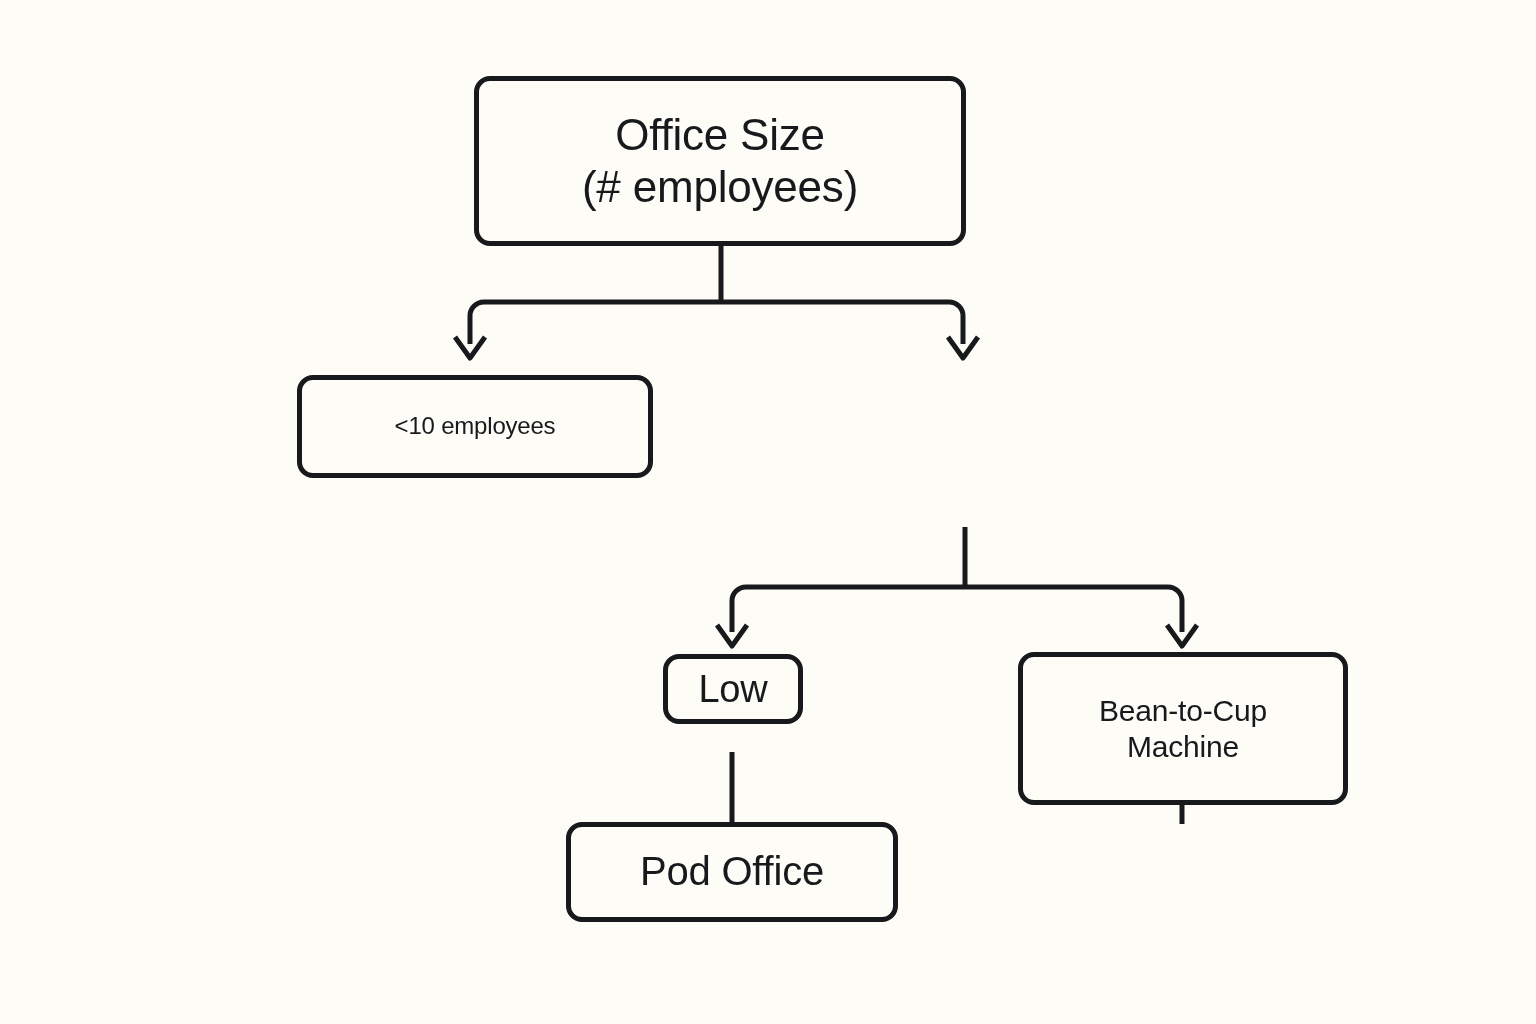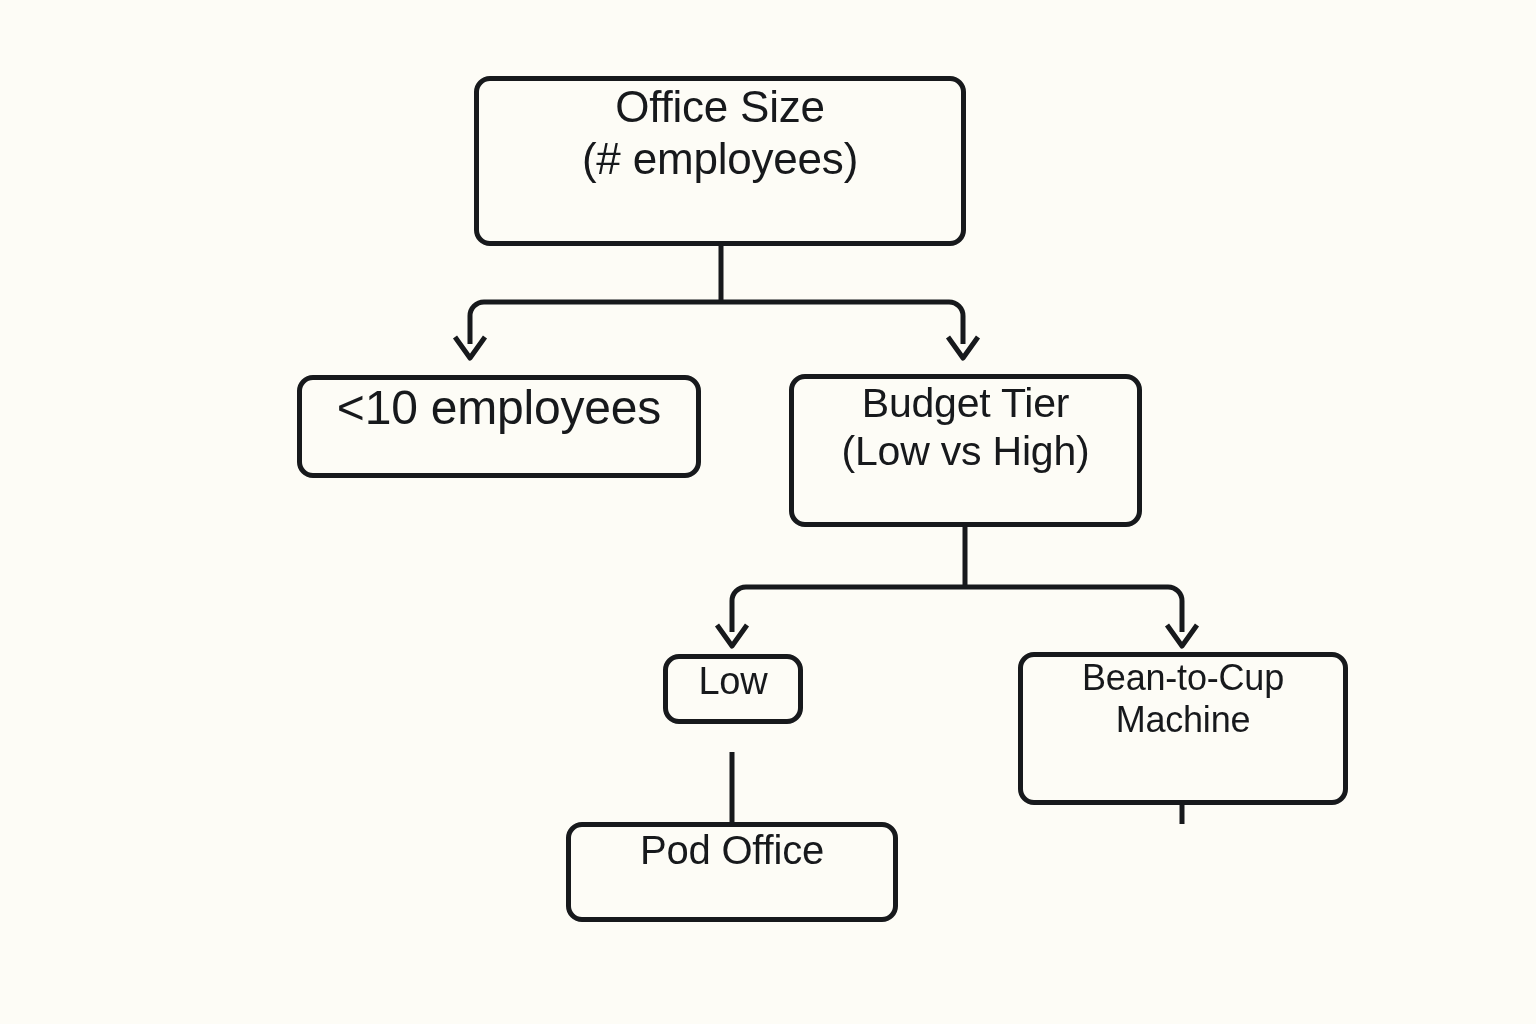--- a/index.html
+++ b/index.html
@@ -25,39 +25,40 @@
     left: 0;
     top: 0;
     width: 1536px;
     height: 1024px;
     pointer-events: none;
   }
   .node {
     position: absolute;
     box-sizing: border-box;
     display: flex;
+    align-items: center;
     justify-content: center;
     text-align: center;
     background: #fdfcf6;
     border: 5px solid #17191c;
     border-radius: 16px;
     color: #17191c;
     letter-spacing: -0.2px;
   }
   .node .node-text {
     display: block;
     line-height: 1.18;
     white-space: pre-line;
     padding: 0 10px;
   }
   .node-root      { left: 474px; top: 76px;  width: 492px; height: 170px; font-size: 44px; }
-  .node-small     { left: 297px; top: 375px; width: 404px; height: 103px; font-size: 48px; }
+  .node-small     { left: 297px; top: 375px; width: 356px; height: 103px; font-size: 24px; }
   .node-budget    { left: 789px; top: 374px; width: 353px; height: 153px; font-size: 41px; }
   .node-low       { left: 663px; top: 654px; width: 140px; height: 70px;  font-size: 38px; }
-  .node-bean      { left: 1018px; top: 652px; width: 330px; height: 153px; font-size: 36px; }
+  .node-bean      { left: 1018px; top: 652px; width: 330px; height: 153px; font-size: 30px; }
   .node-pod       { left: 566px; top: 822px; width: 332px; height: 100px; font-size: 40px; }
 </style>
 </head>
 <body>
 
 <div id="canvas">
 
   <svg id="edge-layer" viewBox="0 0 1536 1024" width="1536" height="1024" xmlns="http://www.w3.org/2000/svg">
     <g fill="none" stroke="#17191c" stroke-width="5" stroke-linecap="butt" stroke-linejoin="round">
 
@@ -82,24 +83,20 @@
 
   <div class="node node-root">
     <span class="node-text">Office Size
 (# employees)</span>
   </div>
 
   <div class="node node-small">
     <span class="node-text">&lt;10 employees</span>
   </div>
 
-  <div class="node node-budget">
-    <span class="node-text">Budget Tier
-(Low vs High)</span>
-  </div>
 
   <div class="node node-low">
     <span class="node-text">Low</span>
   </div>
 
   <div class="node node-bean">
     <span class="node-text">Bean-to-Cup
 Machine</span>
   </div>
 

